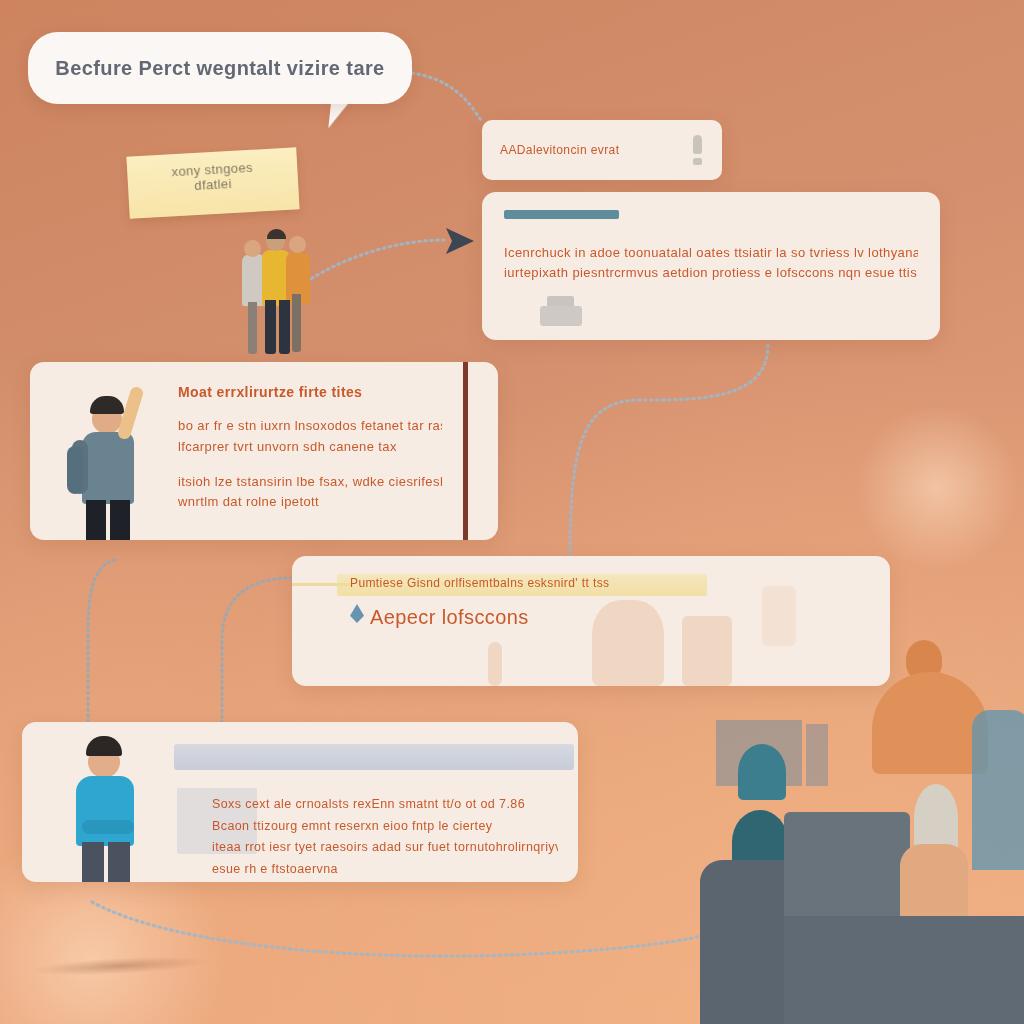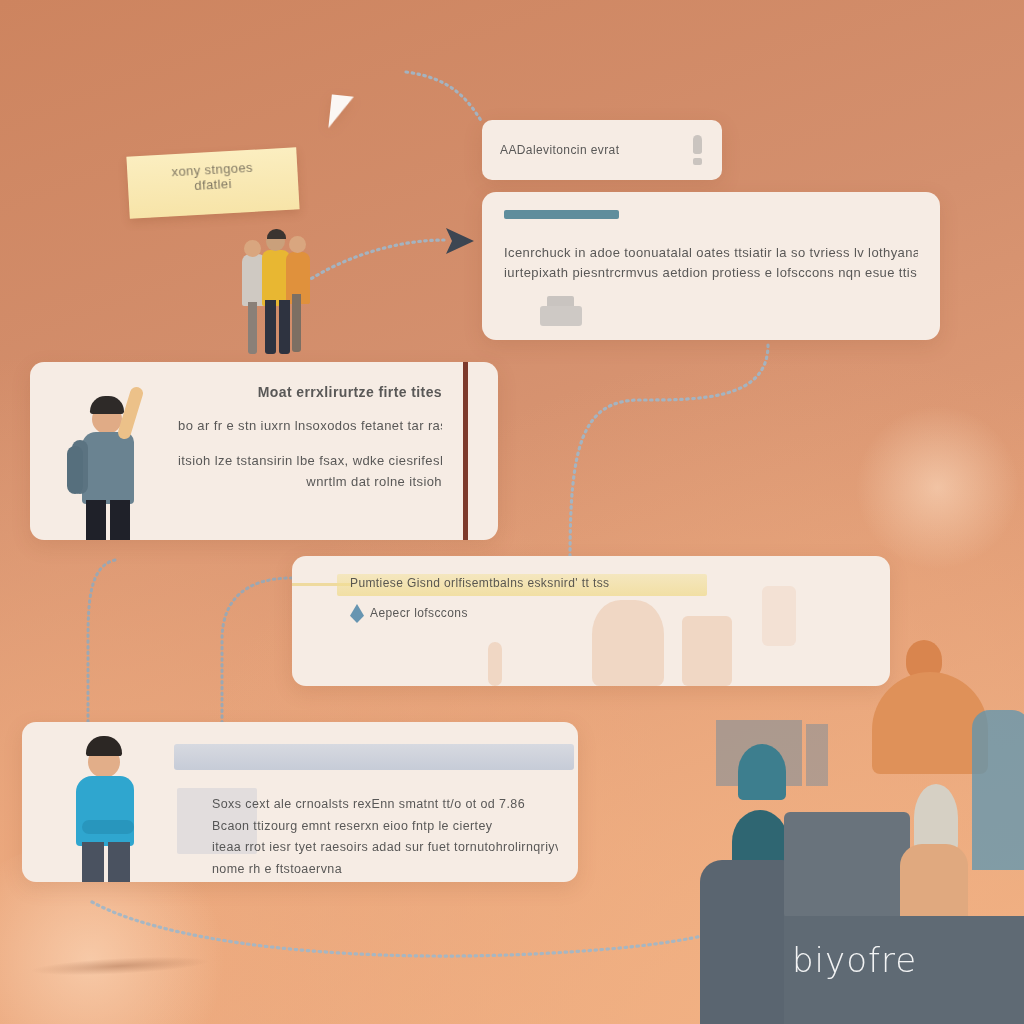--- a/index.html
+++ b/index.html
@@ -29,21 +29,21 @@
   .card {
     position:absolute;
     background:#f6ece4;
     border-radius:14px;
     box-shadow:0 6px 20px rgba(120,60,30,.13);
     overflow:hidden;
   }
 
   
   .gl {
-    color:#404040;
+    color:#c2410c;
     white-space:nowrap;
     overflow:hidden;
     filter:blur(.35px);
     letter-spacing:.4px;
     opacity:.86;
   }
   .gl.head { font-weight:bold; }
 
   
   #bubble {
@@ -93,37 +93,37 @@
                      background:#9d9d9d; border-radius:2px 2px 0 0; }
   .printer::after { content:""; position:absolute; left:0; top:10px; width:42px; height:20px;
                     background:#a8a8a8; border-radius:3px; }
 
   
   #card-left { left:30px; top:362px; width:468px; height:178px; }
   #card-left .divider {
     position:absolute; right:30px; top:0; width:5px; height:100%;
     background:#7d3a2c;
   }
-  #card-left .body { position:absolute; left:148px; top:22px; right:56px;text-align:right; }
+  #card-left .body { position:absolute; left:148px; top:22px; right:56px; }
   #card-left .gl.head { font-size:14px; margin-bottom:16px; }
   #card-left .gl.line { font-size:13px; line-height:1.6; }
   #card-left .para { margin-bottom:14px; }
 
   
   #card-mid { left:292px; top:556px; width:598px; height:130px; }
   .hl-yellow {
     position:absolute; left:45px; top:18px; width:370px; height:22px;
     background:linear-gradient(180deg, rgba(243,226,160,.55), rgba(240,219,142,.75));
     border-radius:2px;
   }
   .hl-yellow-tail {
     position:absolute; left:0; top:27px; width:60px; height:3px; background:rgba(238,214,140,.8);
   }
   #card-mid .t1 { position:absolute; left:58px; top:20px; font-size:12px; }
-  #card-mid .t2 { position:absolute; left:78px; top:50px; font-size:12px; }
+  #card-mid .t2 { position:absolute; left:78px; top:50px; font-size:20px; }
   .pin-icon {
     position:absolute; left:58px; top:48px; width:14px; height:19px;
     background:#4e86a8;
     clip-path:polygon(50% 0%, 100% 62%, 50% 100%, 0% 62%);
     opacity:.85;
   }
   .ghost { position:absolute; background:rgba(226,165,124,.3); border-radius:40% 40% 10% 10%; }
 
   
   #card-bottom { left:22px; top:722px; width:556px; height:160px; }
@@ -189,20 +189,23 @@
 
     <path class="dot" d="M 768,345 C 768,400 700,400 640,400 C 580,400 570,450 570,560"></path>
 
     <path class="dot2" d="M 115,560 C 90,566 88,600 88,640 L 88,726"></path>
     <path class="dot2" d="M 292,578 C 250,578 222,596 222,640 L 222,732"></path>
 
     <path class="dot" d="M 92,902 C 180,950 400,968 620,948 C 700,940 730,930 760,918"></path>
   </svg>
 
   <div id="bubble-tail"></div>
+  <div id="bubble">
+    <span class="gl">Becfure Perct wegntalt vizire tare</span>
+  </div>
 
   <div id="sticky">
     <div class="gl">xony stngoes</div>
     <div class="gl">dfatlei</div>
   </div>
 
   <div class="person" style="left:236px; top:228px; width:96px; height:128px;">
     <div style="position:absolute;left:6px;top:26px;width:24px;height:52px;background:#cfc9c2;border-radius:8px 8px 2px 2px;"></div>
     <div style="position:absolute;left:8px;top:12px;width:17px;height:17px;background:#d9a67f;border-radius:50%;"></div>
     <div style="position:absolute;left:26px;top:22px;width:28px;height:56px;background:#e8b732;border-radius:8px 8px 2px 2px;"></div>
@@ -238,24 +241,25 @@
       <div style="position:absolute;left:58px;top:2px;width:13px;height:54px;background:#ecc189;border-radius:7px;transform:rotate(17deg);"></div>
       <div style="position:absolute;left:6px;top:56px;width:16px;height:54px;background:#5b7381;border-radius:8px;"></div>
       <div style="position:absolute;left:1px;top:62px;width:16px;height:48px;background:#566f7d;border-radius:8px;"></div>
       <div style="position:absolute;left:20px;top:116px;width:20px;height:56px;background:#1f2129;border-radius:0 0 4px 4px;"></div>
       <div style="position:absolute;left:44px;top:116px;width:20px;height:56px;background:#1f2129;border-radius:0 0 4px 4px;"></div>
     </div>
     <div class="body">
       <div class="gl head">Moat errxlirurtze firte tites</div>
       <div class="para">
         <div class="gl line">bo ar fr e stn iuxrn lnsoxodos fetanet tar rastcror</div>
+        <div class="gl line">lfcarprer tvrt unvorn sdh canene tax</div>
       </div>
       <div class="para">
         <div class="gl line">itsioh lze tstansirin lbe fsax, wdke ciesrifeshn,</div>
-        <div class="gl line">wnrtlm dat rolne itsioh</div>
+        <div class="gl line">wnrtlm dat rolne ipetott</div>
       </div>
     </div>
   </div>
 
   <div class="card" id="card-mid">
     <div class="ghost" style="left:300px;top:44px;width:72px;height:86px;"></div>
     <div class="ghost" style="left:390px;top:60px;width:50px;height:70px;border-radius:6px;"></div>
     <div class="ghost" style="left:196px;top:86px;width:14px;height:44px;border-radius:7px;"></div>
     <div class="ghost" style="left:470px;top:30px;width:34px;height:60px;border-radius:6px;opacity:.5;"></div>
     <div class="hl-yellow-tail"></div>
@@ -273,35 +277,34 @@
       <div style="position:absolute;left:22px;top:92px;width:52px;height:14px;background:#2896bd;border-radius:8px;"></div>
       <div style="position:absolute;left:22px;top:114px;width:22px;height:58px;background:#4a5260;border-radius:0 0 4px 4px;"></div>
       <div style="position:absolute;left:48px;top:114px;width:22px;height:58px;background:#4a5260;border-radius:0 0 4px 4px;"></div>
     </div>
     <div class="smudge"></div>
     <div class="hl-blue"></div>
     <div class="lines">
       <div class="gl line">Soxs cext ale crnoalsts rexEnn smatnt tt/o ot od 7.86</div>
       <div class="gl line">Bcaon ttizourg emnt reserxn eioo fntp le ciertey</div>
       <div class="gl line">iteaa rrot iesr tyet raesoirs adad sur fuet tornutohrolirnqriyvs...</div>
-      <div class="gl line">nome rh e ftstoaervna</div>
+      <div class="gl line">esue rh e ftstoaervna</div>
     </div>
   </div>
 
   <div id="scene">
     <div class="sh" style="left:16px;top:100px;width:86px;height:66px;background:rgba(120,140,155,.55);"></div>
     <div class="sh" style="left:106px;top:104px;width:22px;height:62px;background:rgba(120,140,155,.5);"></div>
     <div class="sh" style="left:206px;top:20px;width:36px;height:40px;background:#d9854e;border-radius:50% 50% 40% 40%;"></div>
     <div class="sh" style="left:172px;top:52px;width:116px;height:102px;background:#df9159;border-radius:58px 58px 8px 8px;"></div>
     <div class="sh" style="left:272px;top:90px;width:58px;height:160px;background:rgba(92,150,178,.75);border-radius:18px 18px 0 0;"></div>
     <div class="sh" style="left:38px;top:124px;width:48px;height:56px;background:#3d7e8e;border-radius:50% 50% 10% 10%;"></div>
     <div class="sh" style="left:32px;top:190px;width:56px;height:64px;background:#2f6672;border-radius:50% 50% 8% 8%;"></div>
     <div class="sh" style="left:0px;top:240px;width:104px;height:164px;background:#5a6570;border-radius:22px 22px 0 0;"></div>
     <div class="sh" style="left:84px;top:192px;width:126px;height:108px;background:#69737c;border-radius:6px;"></div>
     <div class="sh" style="left:214px;top:164px;width:44px;height:68px;background:#d6d0c4;border-radius:50% 50% 12% 12%;"></div>
     <div class="sh" style="left:200px;top:224px;width:68px;height:92px;background:#e0a97f;border-radius:22px 22px 4px 4px;"></div>
     <div class="sh" style="left:84px;top:296px;width:240px;height:108px;background:#5f6a74;"></div>
   </div>
 
-  <div id="watermark">biyofre</div>
   <div class="smear"></div>
 
 </div>
 
 </body></html>

